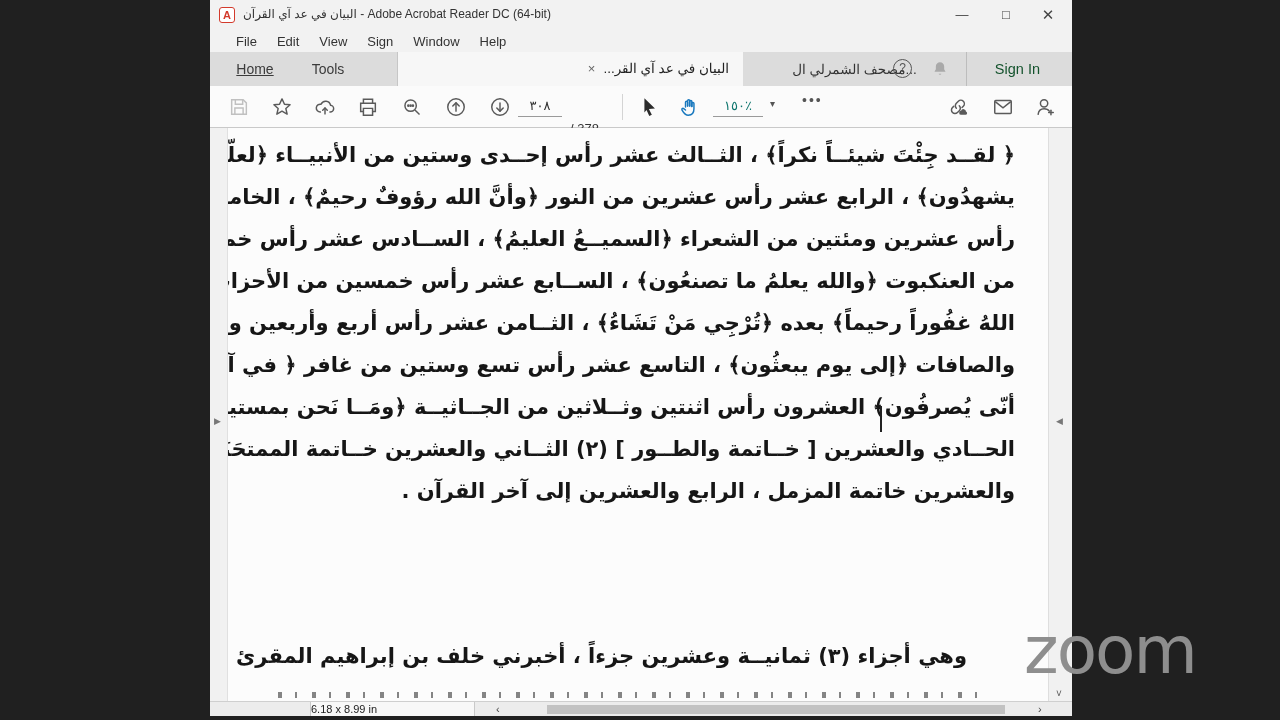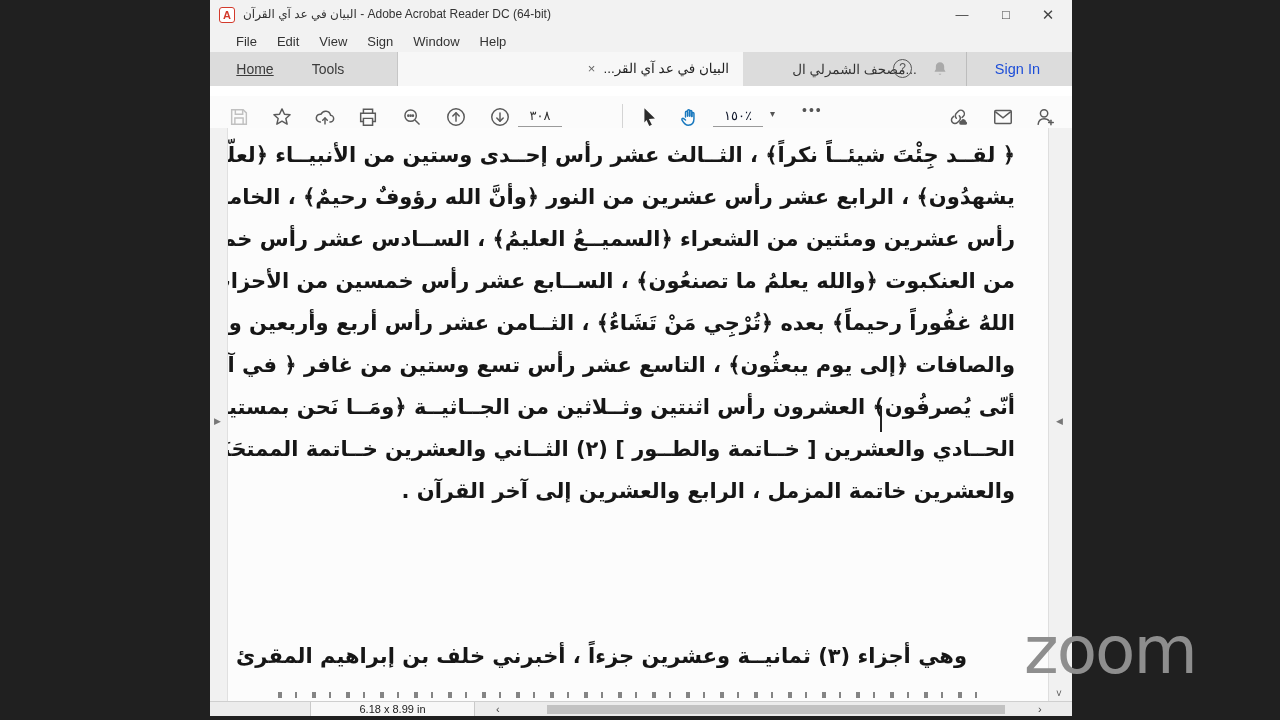--- a/index.html
+++ b/index.html
@@ -34,35 +34,35 @@
   #tab-doc-active { left:187px; width:346px; background:#f7f7f7; border-left:1px solid #c6c6c6;
                     display:flex; align-items:center; justify-content:flex-end; padding:0 14px; }
   #tab-doc-active .close-x { color:#666; font-size:13px; margin-right:8px; }
   #tab-doc-active .doc-label { direction:rtl; font-size:13.5px; color:#222; white-space:nowrap; }
   #tab-doc-2 { left:533px; width:224px; border-right:1px solid #bdbdbd; }
   #tab-doc-2 .doc-label { direction:rtl; font-size:13.5px; color:#333; }
   #help-icon { position:absolute; right:160px; top:7px; width:19px; height:19px; border:1.5px solid #555;
                border-radius:50%; text-align:center; line-height:17px; font-size:12px; color:#555; }
   #bell-icon { position:absolute; right:122px; top:7px; width:20px; height:20px; }
   #signin-label { position:absolute; right:32px; top:0; height:40px; line-height:34px;
-                  font-size:14.5px; color:#1d4ed8; }
-
-  
-  #toolbar { position:absolute; left:0; top:96px; right:0; height:42px; background:#fbfbfb;
+                  font-size:14.5px; color:#14532d; }
+
+  
+  #toolbar { position:absolute; left:0; top:86px; right:0; height:42px; background:#fbfbfb;
              border-bottom:1px solid #c9c9c9; }
   .tool { position:absolute; top:10px; width:22px; height:22px; }
   .tool svg { width:22px; height:22px; }
   #page-box { position:absolute; left:308px; top:9px; width:44px; height:22px;
               border-bottom:1px solid #9a9a9a; text-align:center; font-size:13px; color:#333;
               line-height:22px; }
   #page-total { position:absolute; left:360px; top:9px; height:22px; line-height:22px;
                 font-size:13px; color:#333;margin-top:23px; }
   .tb-sep { position:absolute; left:412px; top:8px; width:1px; height:26px; background:#d4d4d4; }
   #zoom-box { position:absolute; left:503px; top:9px; width:50px; height:22px;
-              border-bottom:1px solid #9a9a9a; text-align:center; font-size:13px; color:#0f172a;
+              border-bottom:1px solid #9a9a9a; text-align:center; font-size:13px; color:#0f766e;
               line-height:22px; }
   #zoom-caret { position:absolute; left:560px; top:12px; font-size:10px; color:#555; }
   #more-tools { position:absolute; left:592px; top:6px; font-size:14px; letter-spacing:2px; color:#555; }
 
   
   #docarea { position:absolute; left:0; top:128px; right:0; height:573px; background:#e8e8e8; }
   #nav-strip { position:absolute; left:0; top:0; width:18px; height:100%; background:#f1f1f1;
                border-right:1px solid #e0e0e0; }
   #nav-expand { position:absolute; left:4px; top:288px; font-size:9px; color:#777; }
   #pdf-page { position:absolute; left:18px; top:0; width:820px; height:100%; background:#fcfcfc;
@@ -84,21 +84,21 @@
                    text-align:justify; text-align-last:justify; text-indent:48px;
                    font-family:"DejaVu Sans", sans-serif; }
   #clipped-line { position:absolute; top:564px; right:60px; left:50px; height:6px; opacity:.55;
                   background:repeating-linear-gradient(90deg,#222 0 4px,transparent 4px 17px,#222 17px 19px,transparent 19px 34px); }
   #text-caret { position:absolute; left:652px; top:278px; width:2px; height:26px; background:#222; }
 
   
   #statusbar { position:absolute; left:0; bottom:0; right:0; height:15px; background:#ececec;
                border-top:1px solid #cfcfcf; }
   #size-box { position:absolute; left:100px; top:0; width:165px; height:15px; background:#f8f8f8;
-              border-left:1px solid #c9c9c9; border-right:1px solid #c9c9c9; text-align:center;
+              border-left:1px solid #c9c9c9; border-right:1px solid #c9c9c9; 
               font-size:11px; line-height:14px; color:#222; }
   #hscroll-left { position:absolute; left:286px; top:0; font-size:11px; line-height:14px; color:#444; }
   #hscroll-right { position:absolute; left:828px; top:0; font-size:11px; line-height:14px; color:#444; }
   #hscroll-thumb { position:absolute; left:337px; top:3px; width:458px; height:9px; background:#c2c2c2; }
 
   
   #zoom-watermark { position:absolute; left:1024px; top:612px; font-size:66px; font-weight:normal;
                     color:#8e8e8e; letter-spacing:-2px; font-family:"DejaVu Sans", sans-serif;
                     z-index:60; }
   .blackbar { position:absolute; background:#202020; z-index:40; }

